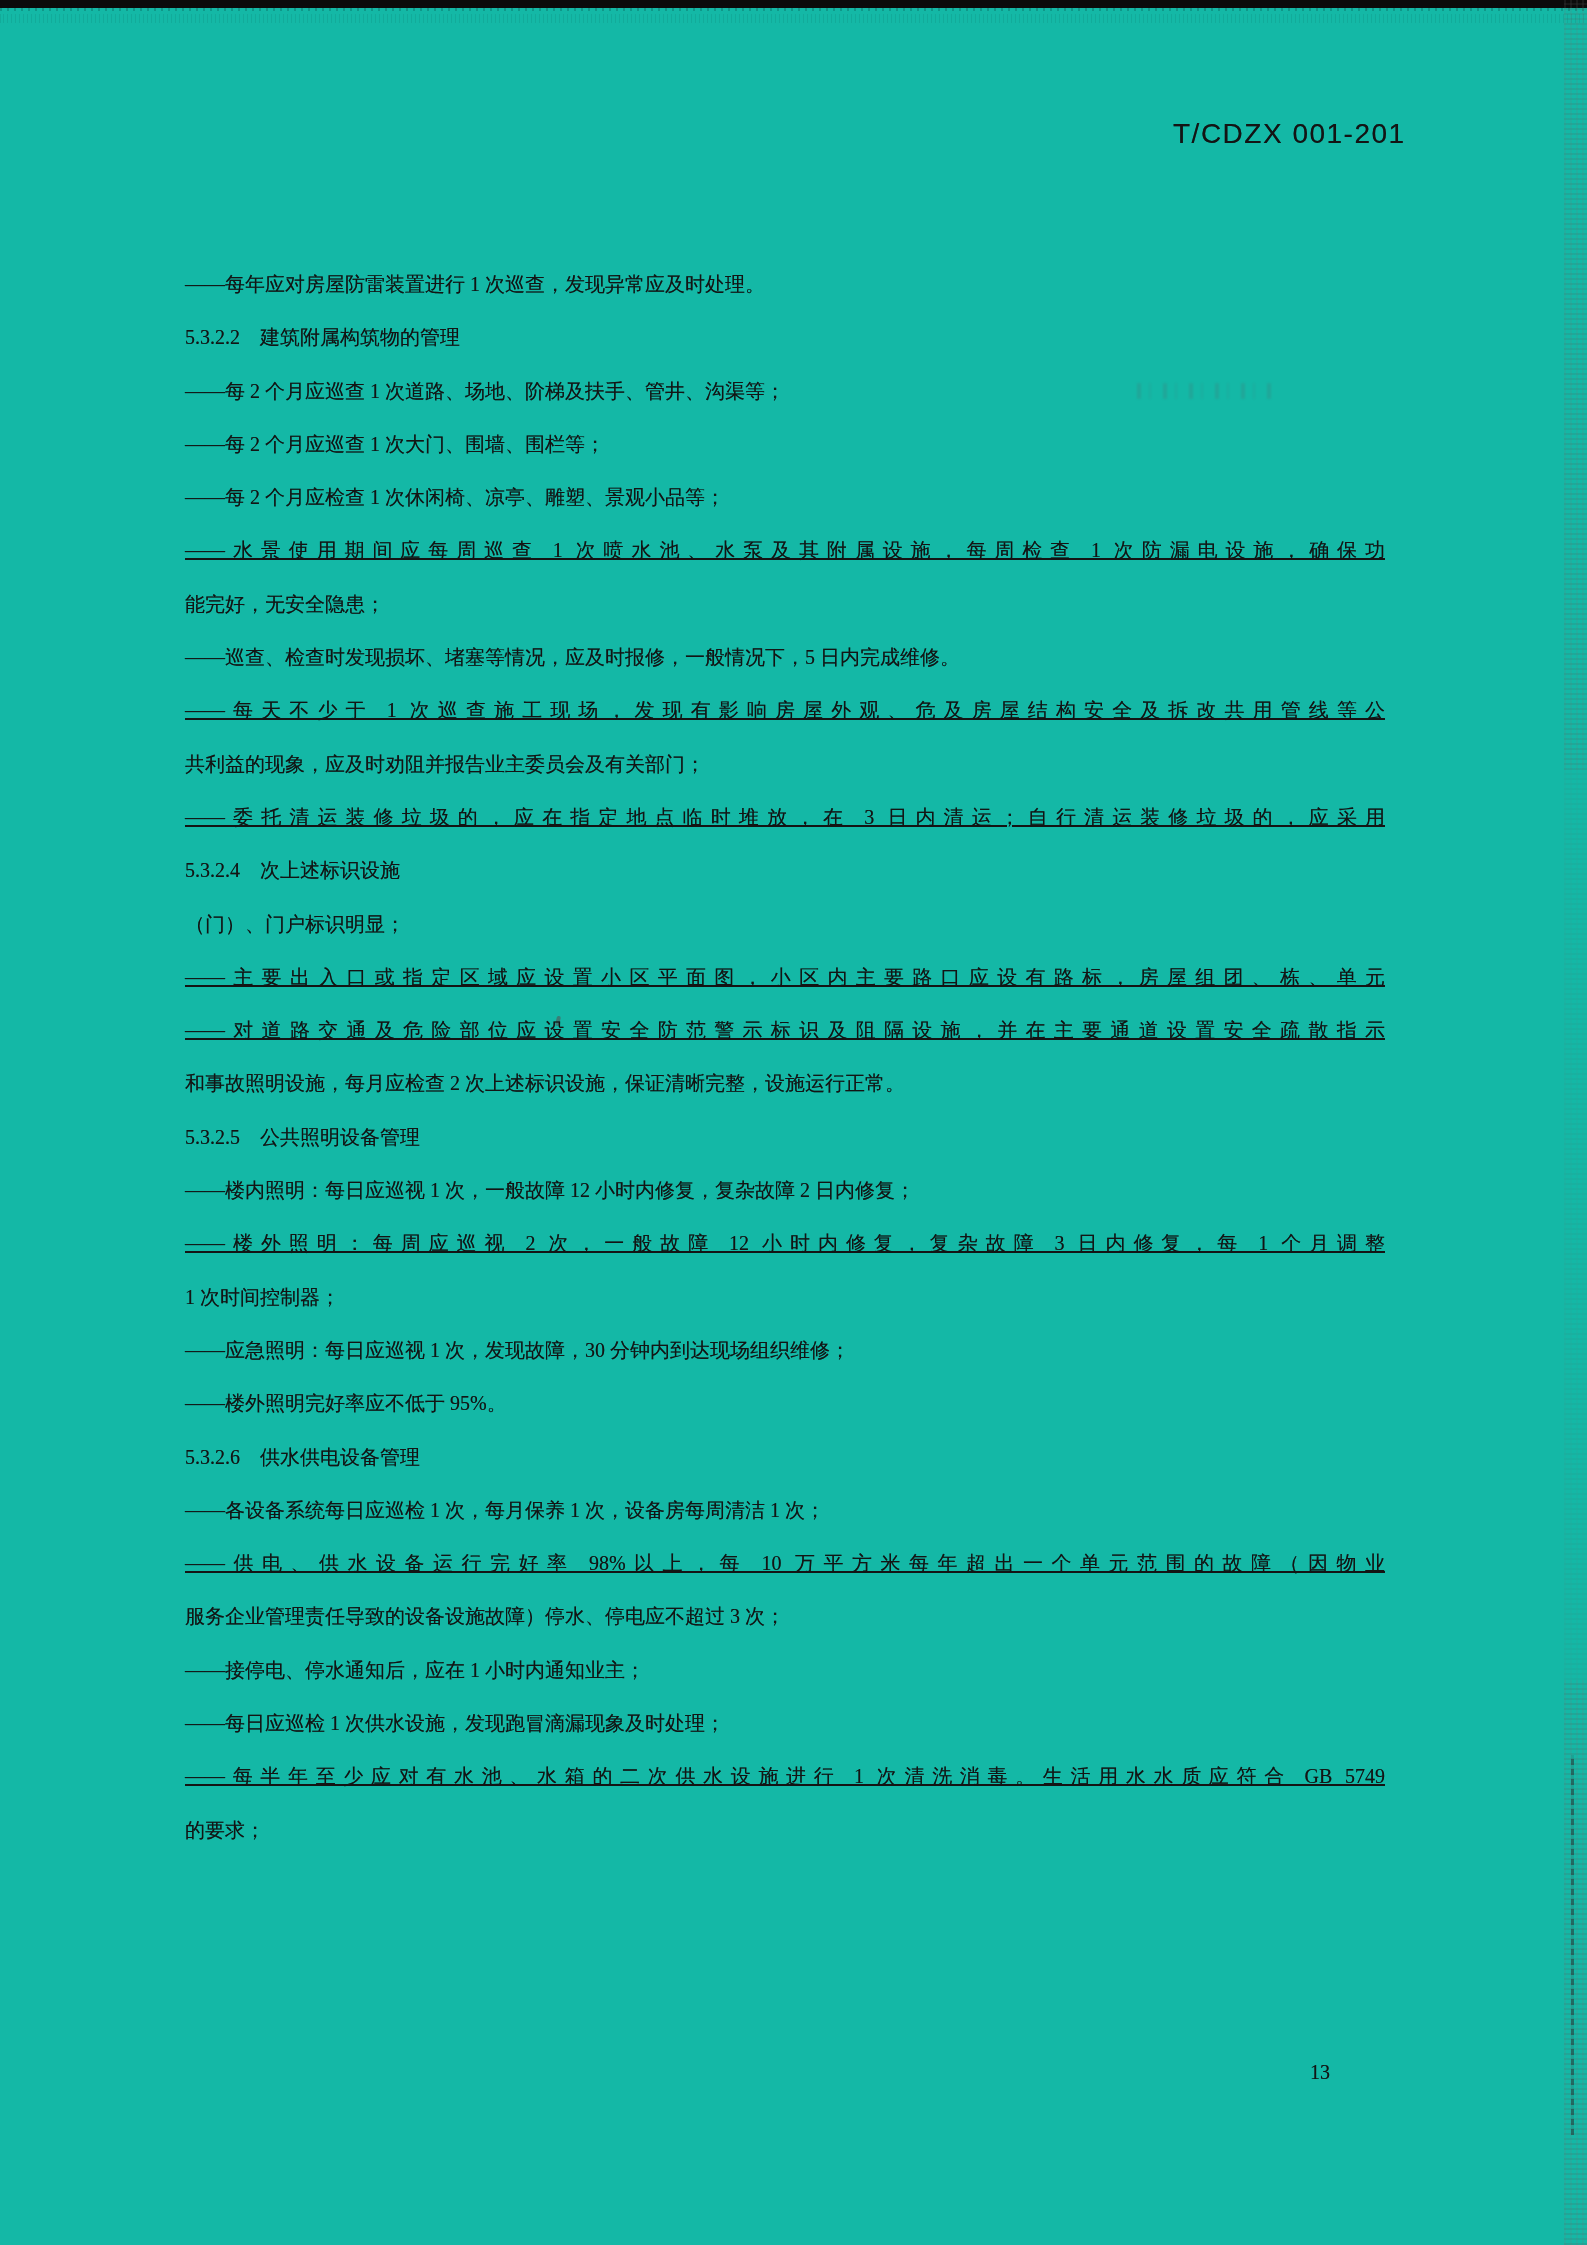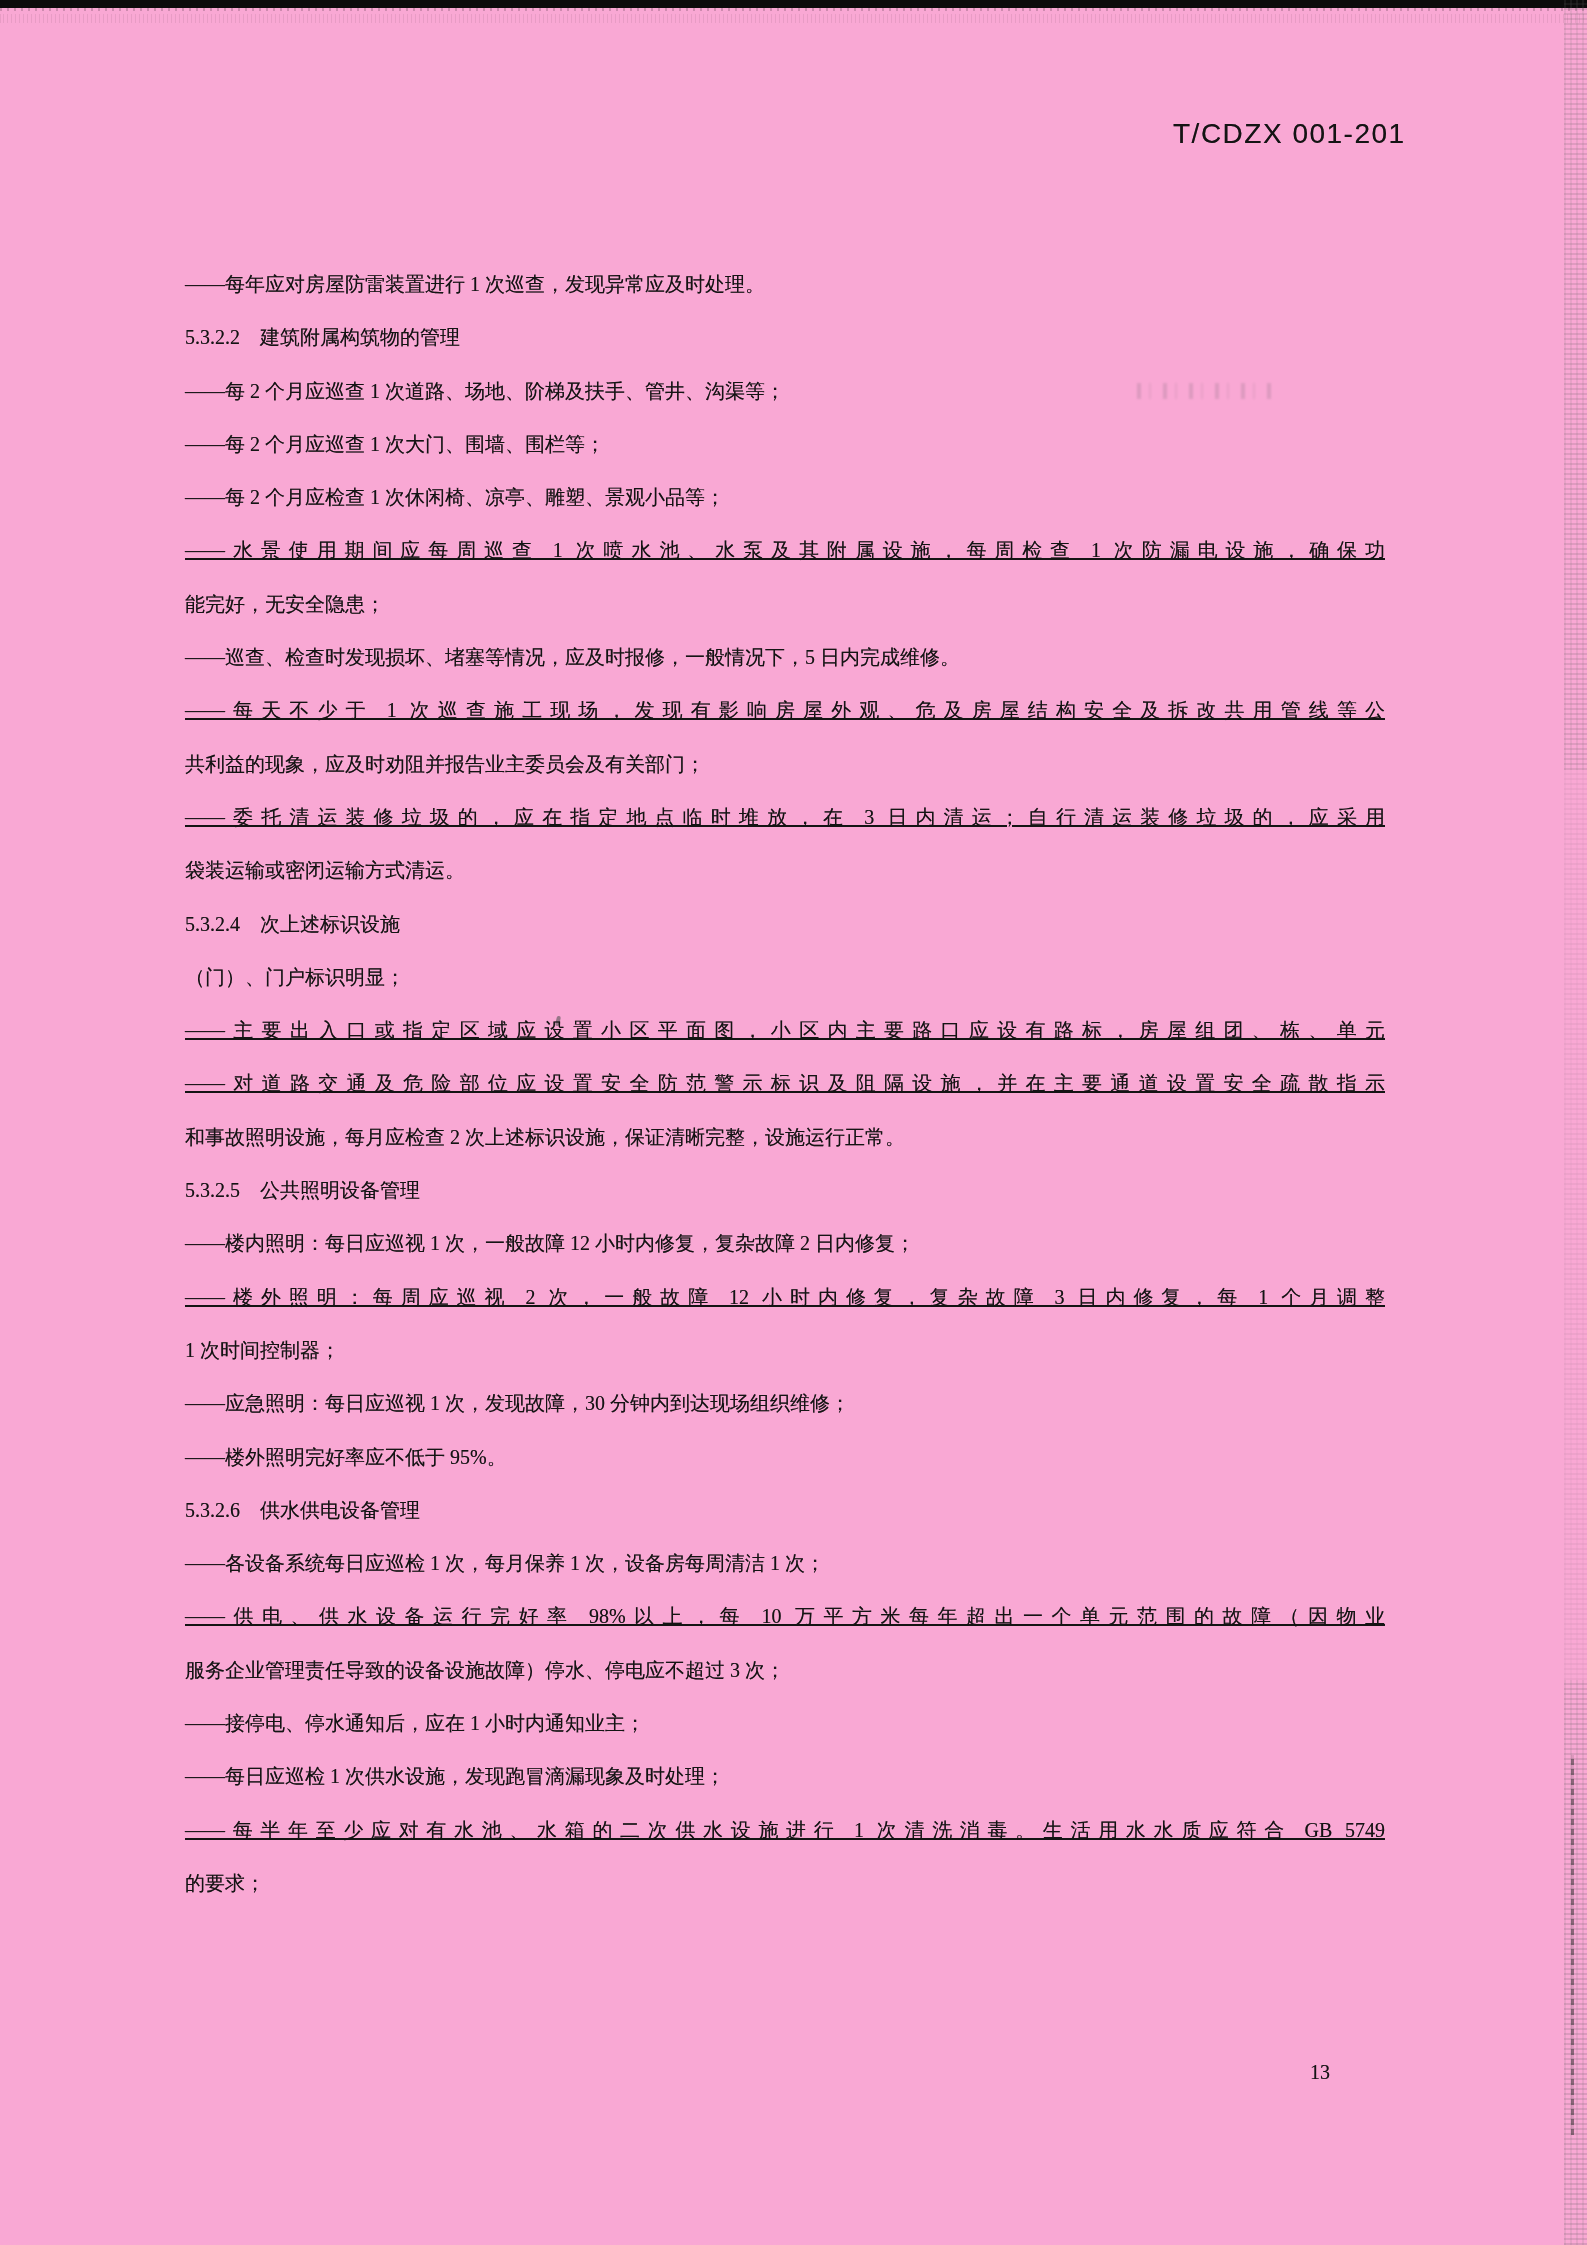--- a/index.html
+++ b/index.html
@@ -1,20 +1,20 @@
 <!DOCTYPE html>
 <html><head>
 <meta charset="utf-8">
 <style>
   html, body { margin: 0; padding: 0; background: #ffffff; }
   .page {
     position: relative;
     width: 1587px;
     height: 2245px;
-    background: #f9a8d4;
+    background: #14b8a6;
     overflow: hidden;
     font-family: "Liberation Serif", "DejaVu Serif", serif;
     color: #161616;
   }
 
   
   .top-bar {
     position: absolute; left: 0; top: 0; width: 100%; height: 8px;
     background: #0b0b0b;
   }
@@ -104,21 +104,20 @@
       <div class="line heading">5.3.2.2　建筑附属构筑物的管理</div>
       <div class="line item">——每 2 个月应巡查 1 次道路、场地、阶梯及扶手、管井、沟渠等；</div>
       <div class="line item">——每 2 个月应巡查 1 次大门、围墙、围栏等；</div>
       <div class="line item">——每 2 个月应检查 1 次休闲椅、凉亭、雕塑、景观小品等；</div>
       <div class="line item full">——水景使用期间应每周巡查 1 次喷水池、水泵及其附属设施，每周检查 1 次防漏电设施，确保功</div>
       <div class="line cont">能完好，无安全隐患；</div>
       <div class="line item">——巡查、检查时发现损坏、堵塞等情况，应及时报修，一般情况下，5 日内完成维修。</div>
       <div class="line item full">——每天不少于 1 次巡查施工现场，发现有影响房屋外观、危及房屋结构安全及拆改共用管线等公</div>
       <div class="line cont">共利益的现象，应及时劝阻并报告业主委员会及有关部门；</div>
       <div class="line item full">——委托清运装修垃圾的，应在指定地点临时堆放，在 3 日内清运；自行清运装修垃圾的，应采用</div>
-      <div class="line cont">袋装运输或密闭运输方式清运。</div>
       <div class="line heading">5.3.2.4　次上述标识设施</div>
       <div class="line cont">（门）、门户标识明显；</div>
       <div class="line item full">——主要出入口或指定区域应设置小区平面图，小区内主要路口应设有路标，房屋组团、栋、单元</div>
       <div class="line item full">——对道路交通及危险部位应设置安全防范警示标识及阻隔设施，并在主要通道设置安全疏散指示</div>
       <div class="line cont">和事故照明设施，每月应检查 2 次上述标识设施，保证清晰完整，设施运行正常。</div>
       <div class="line heading">5.3.2.5　公共照明设备管理</div>
       <div class="line item">——楼内照明：每日应巡视 1 次，一般故障 12 小时内修复，复杂故障 2 日内修复；</div>
       <div class="line item full">——楼外照明：每周应巡视 2 次，一般故障 12 小时内修复，复杂故障 3 日内修复，每 1 个月调整</div>
       <div class="line cont">1 次时间控制器；</div>
       <div class="line item">——应急照明：每日应巡视 1 次，发现故障，30 分钟内到达现场组织维修；</div>

